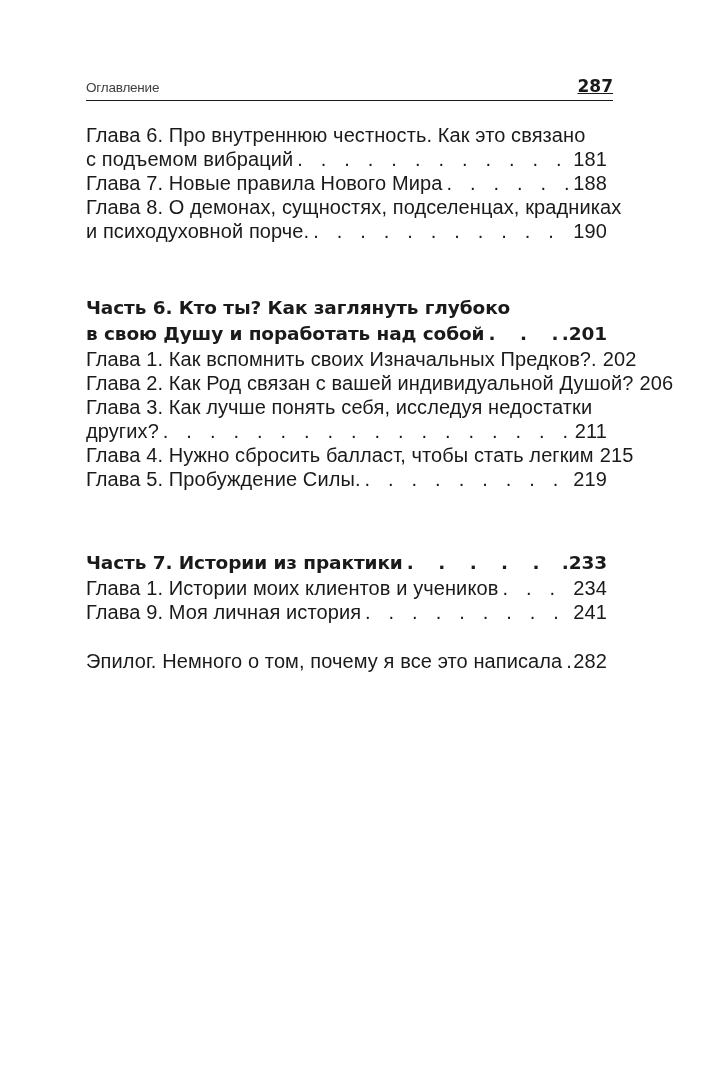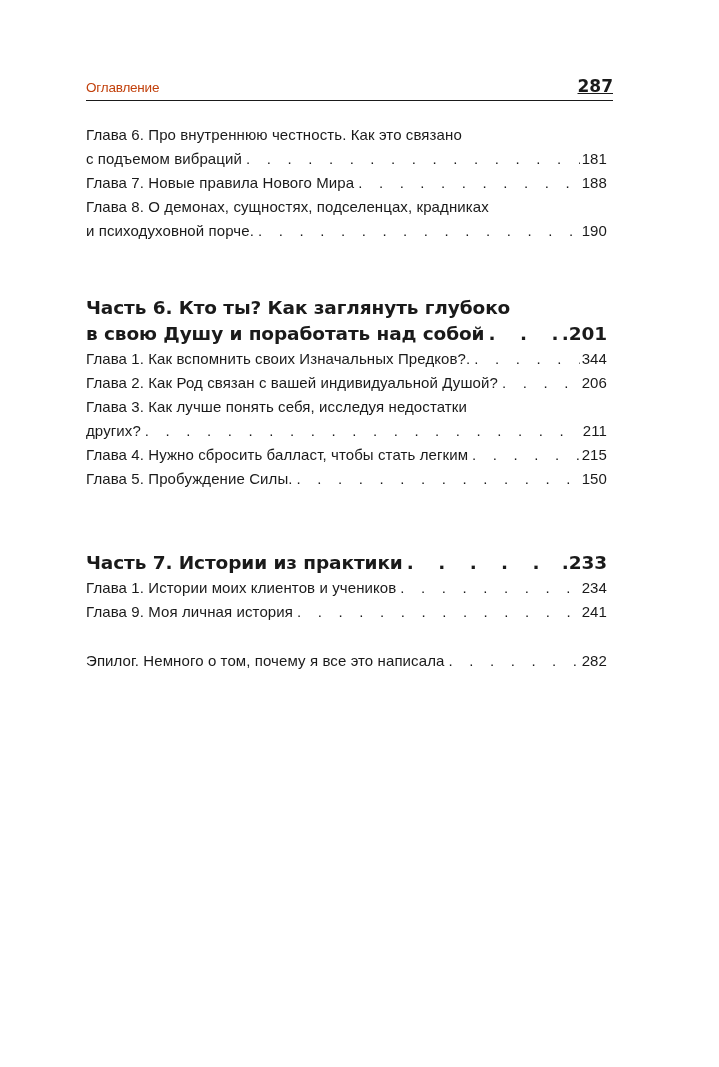--- a/index.html
+++ b/index.html
@@ -1,22 +1,22 @@
 <!DOCTYPE html>
 <html><head>
   <meta charset="utf-8">
   <style>
     html, body { margin: 0; padding: 0; background: #ffffff; }
     body { width: 719px; height: 1067px; position: relative; overflow: hidden; color: #1a1a1a; font-family: "DejaVu Sans", sans-serif; }
     .page { position: absolute; left: 86px; top: 0; width: 527px; }
     .header { position: absolute; top: 74px; left: 0; width: 527px; height: 26px; border-bottom: 1.5px solid #1a1a1a; }
-    .header-title { position: absolute; left: 0; bottom: 5px; font-size: 13.5px; font-family: "Liberation Sans", sans-serif; color: #c2410c; letter-spacing: -0.2px; }
+    .header-title { position: absolute; left: 0; bottom: 5px; font-size: 13.5px; font-family: "Liberation Sans", sans-serif; color: #404040; letter-spacing: -0.2px; }
     .header-num { position: absolute; right: 0; bottom: 4px; font-size: 17px; font-weight: bold; font-family: "DejaVu Sans", sans-serif; text-decoration: underline; }
     .toc { position: absolute; left: 0; width: 521px; }
-    .row { position: relative; height: 24px; font-size: 15px; font-family: "Liberation Sans", sans-serif; line-height: 24px; white-space: nowrap; letter-spacing: 0.1px; }
+    .row { position: relative; height: 24px; font-size: 20px; font-family: "Liberation Sans", sans-serif; line-height: 24px; white-space: nowrap; letter-spacing: 0.1px; }
     .row.part { font-size: 18.5px; font-weight: bold; font-family: "DejaVu Sans", sans-serif; height: 26px; line-height: 26px; letter-spacing: -0.1px; }
     .lead { display: flex; align-items: flex-start; }
     .lead .text { flex: 0 0 auto; }
     .lead .dots { flex: 1 1 auto; overflow: hidden; letter-spacing: 6.2px; padding-left: 4px; color: #1a1a1a; }
     .lead .dots::after { content: ". . . . . . . . . . . . . . . . . . . . . . . . . . . . . . . . . . . . . . . . . . . . . . . . ."; }
     .lead .pg { flex: 0 0 auto; text-align: right; padding-left: 2px; }
     .part .dots { letter-spacing: 9px; }
   </style>
 </head>
 <body>
@@ -51,42 +51,42 @@
   <div class="toc" style="top:295px;">
     <div class="row part"><span>Часть 6. Кто ты? Как заглянуть глубоко</span></div>
     <div class="row part lead">
       <span class="text">в свою Душу и поработать над собой</span>
         <span class="dots"></span>
         <span class="pg">.201</span>
     </div>
     <div class="row lead">
       <span class="text">Глава 1. Как вспомнить своих Изначальных Предков?.</span>
         <span class="dots"></span>
-        <span class="pg">344</span>
+        <span class="pg">202</span>
     </div>
     <div class="row lead">
       <span class="text">Глава 2. Как Род связан с вашей индивидуальной Душой?</span>
         <span class="dots"></span>
         <span class="pg">206</span>
     </div>
     <div class="row"><span>Глава 3. Как лучше понять себя, исследуя недостатки</span></div>
     <div class="row lead">
       <span class="text">других?</span>
         <span class="dots"></span>
         <span class="pg">211</span>
     </div>
     <div class="row lead">
       <span class="text">Глава 4. Нужно сбросить балласт, чтобы стать легким</span>
         <span class="dots"></span>
         <span class="pg">215</span>
     </div>
     <div class="row lead">
       <span class="text">Глава 5. Пробуждение Силы.</span>
         <span class="dots"></span>
-        <span class="pg">150</span>
+        <span class="pg">219</span>
     </div>
   </div>
 
   <div class="toc" style="top:550px;">
     <div class="row part lead">
       <span class="text">Часть 7. Истории из практики</span>
         <span class="dots"></span>
         <span class="pg">.233</span>
     </div>
     <div class="row lead">

